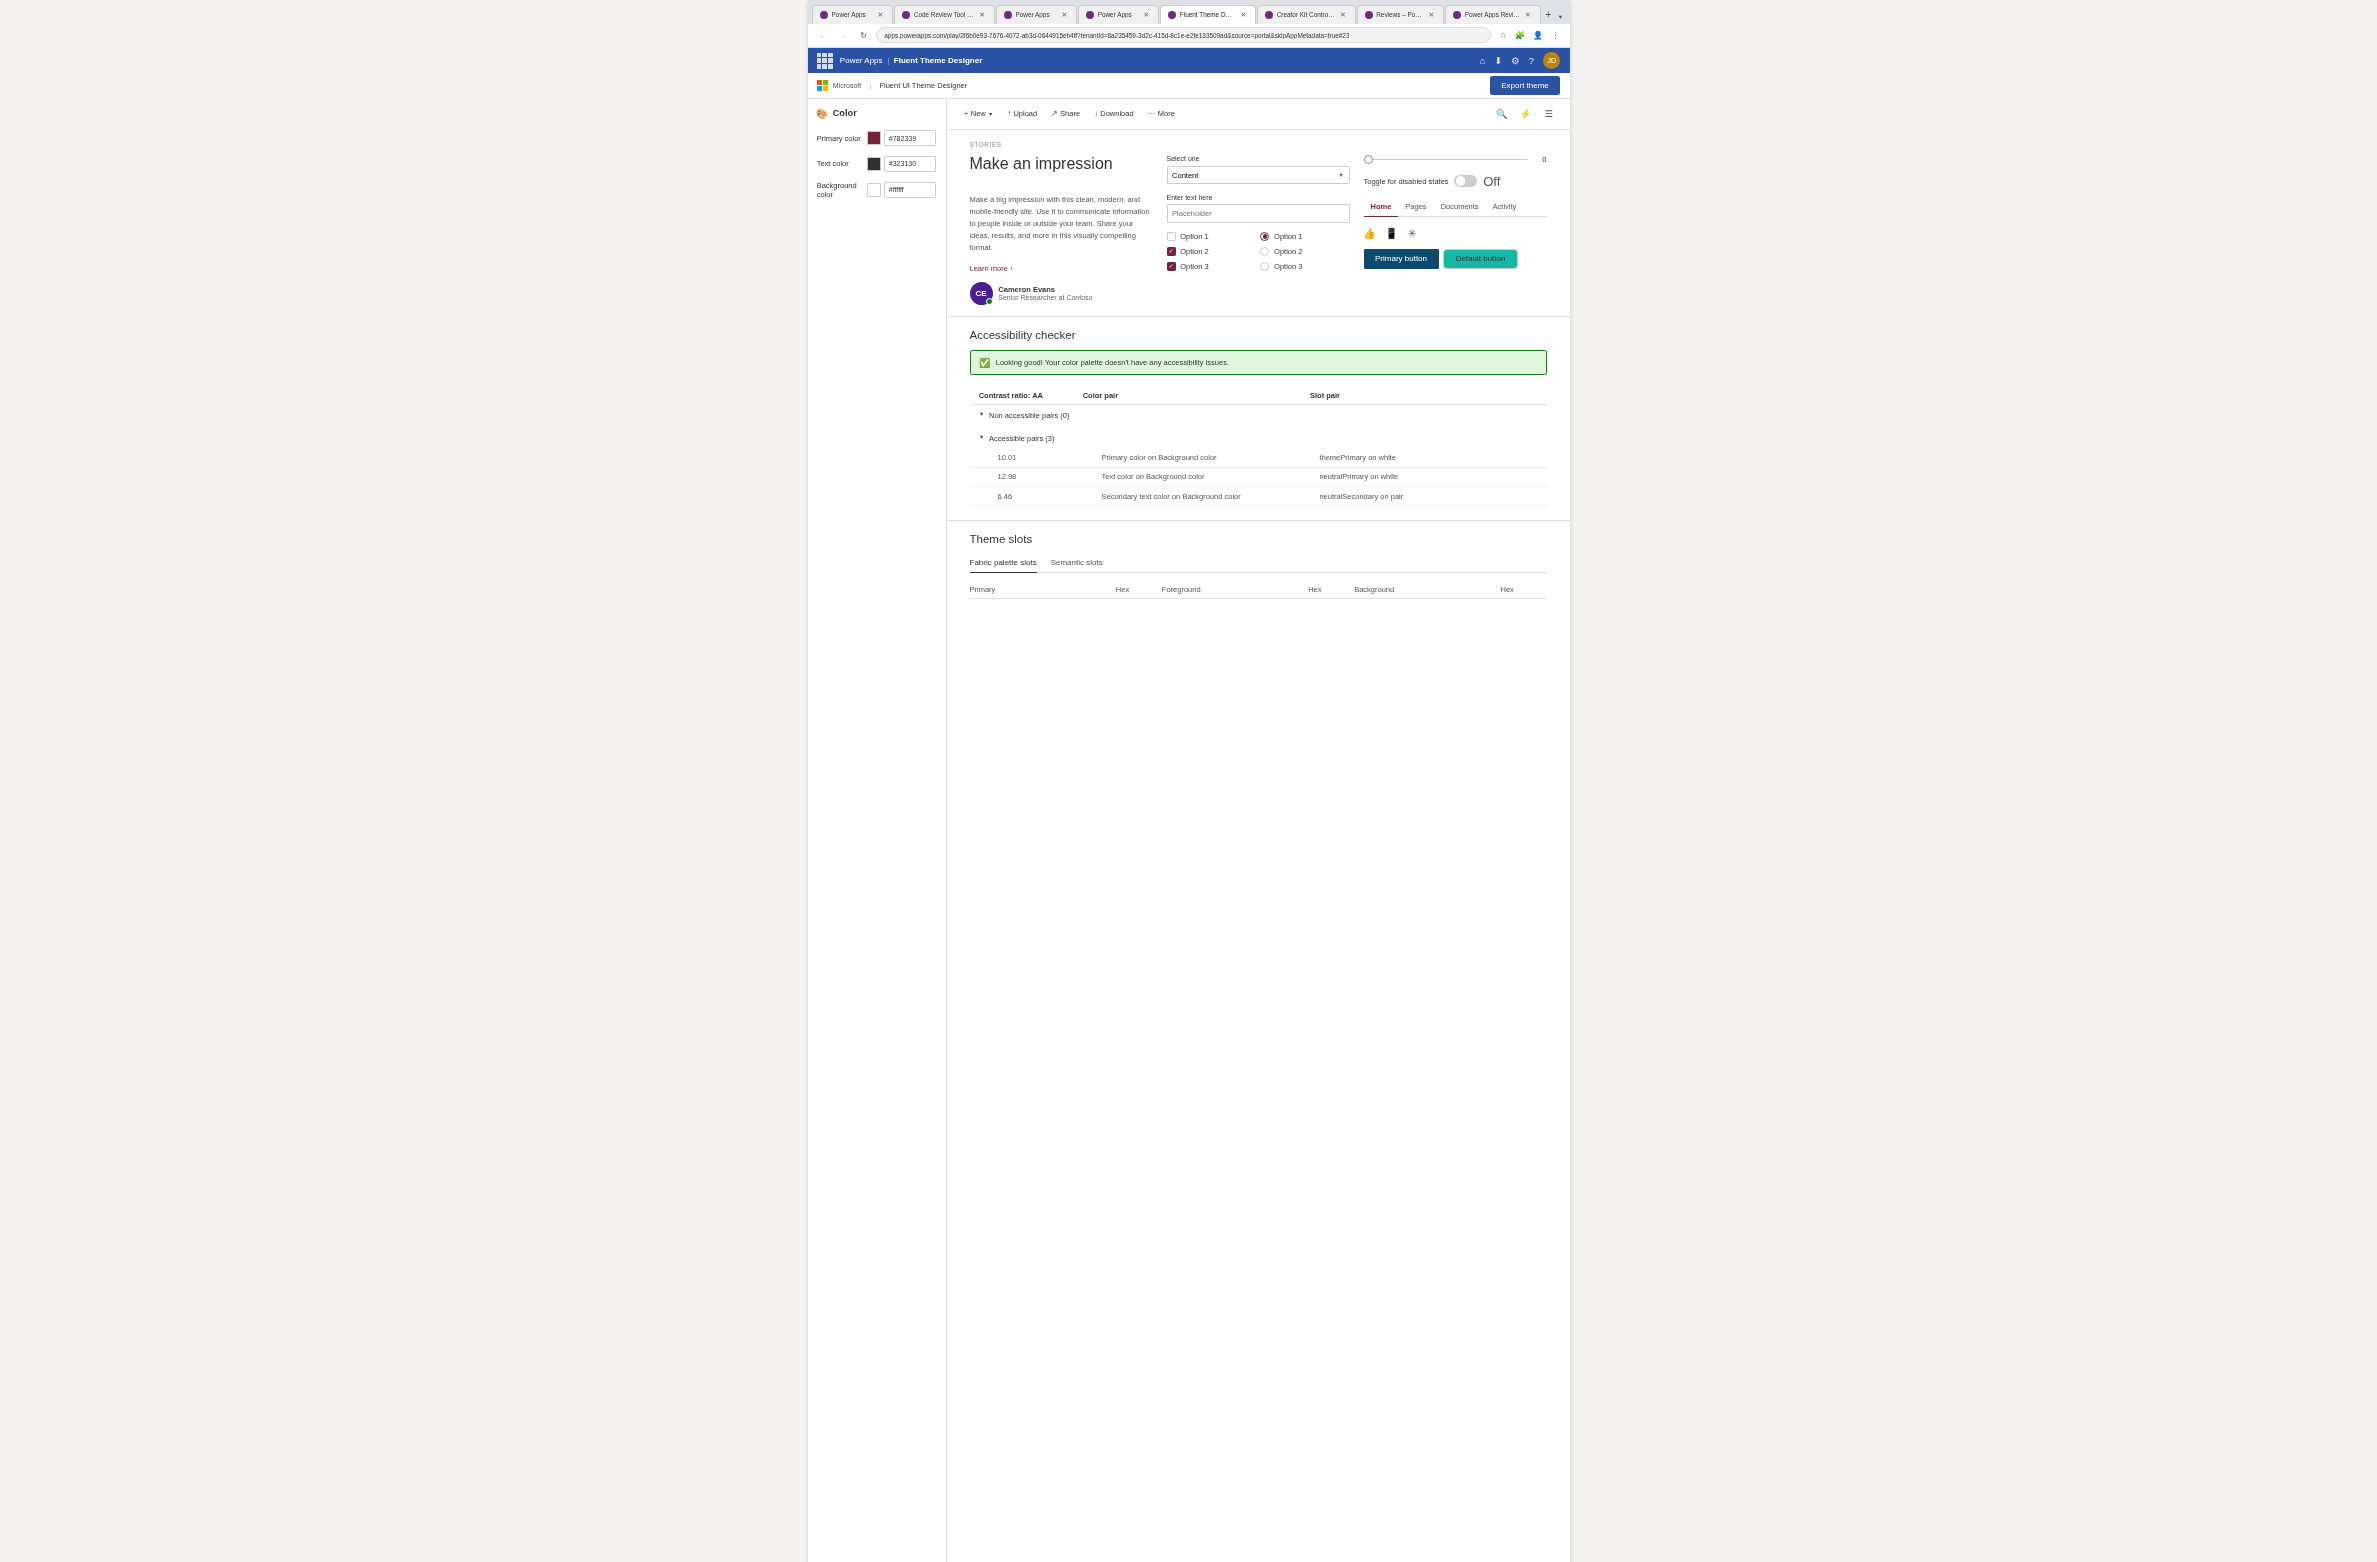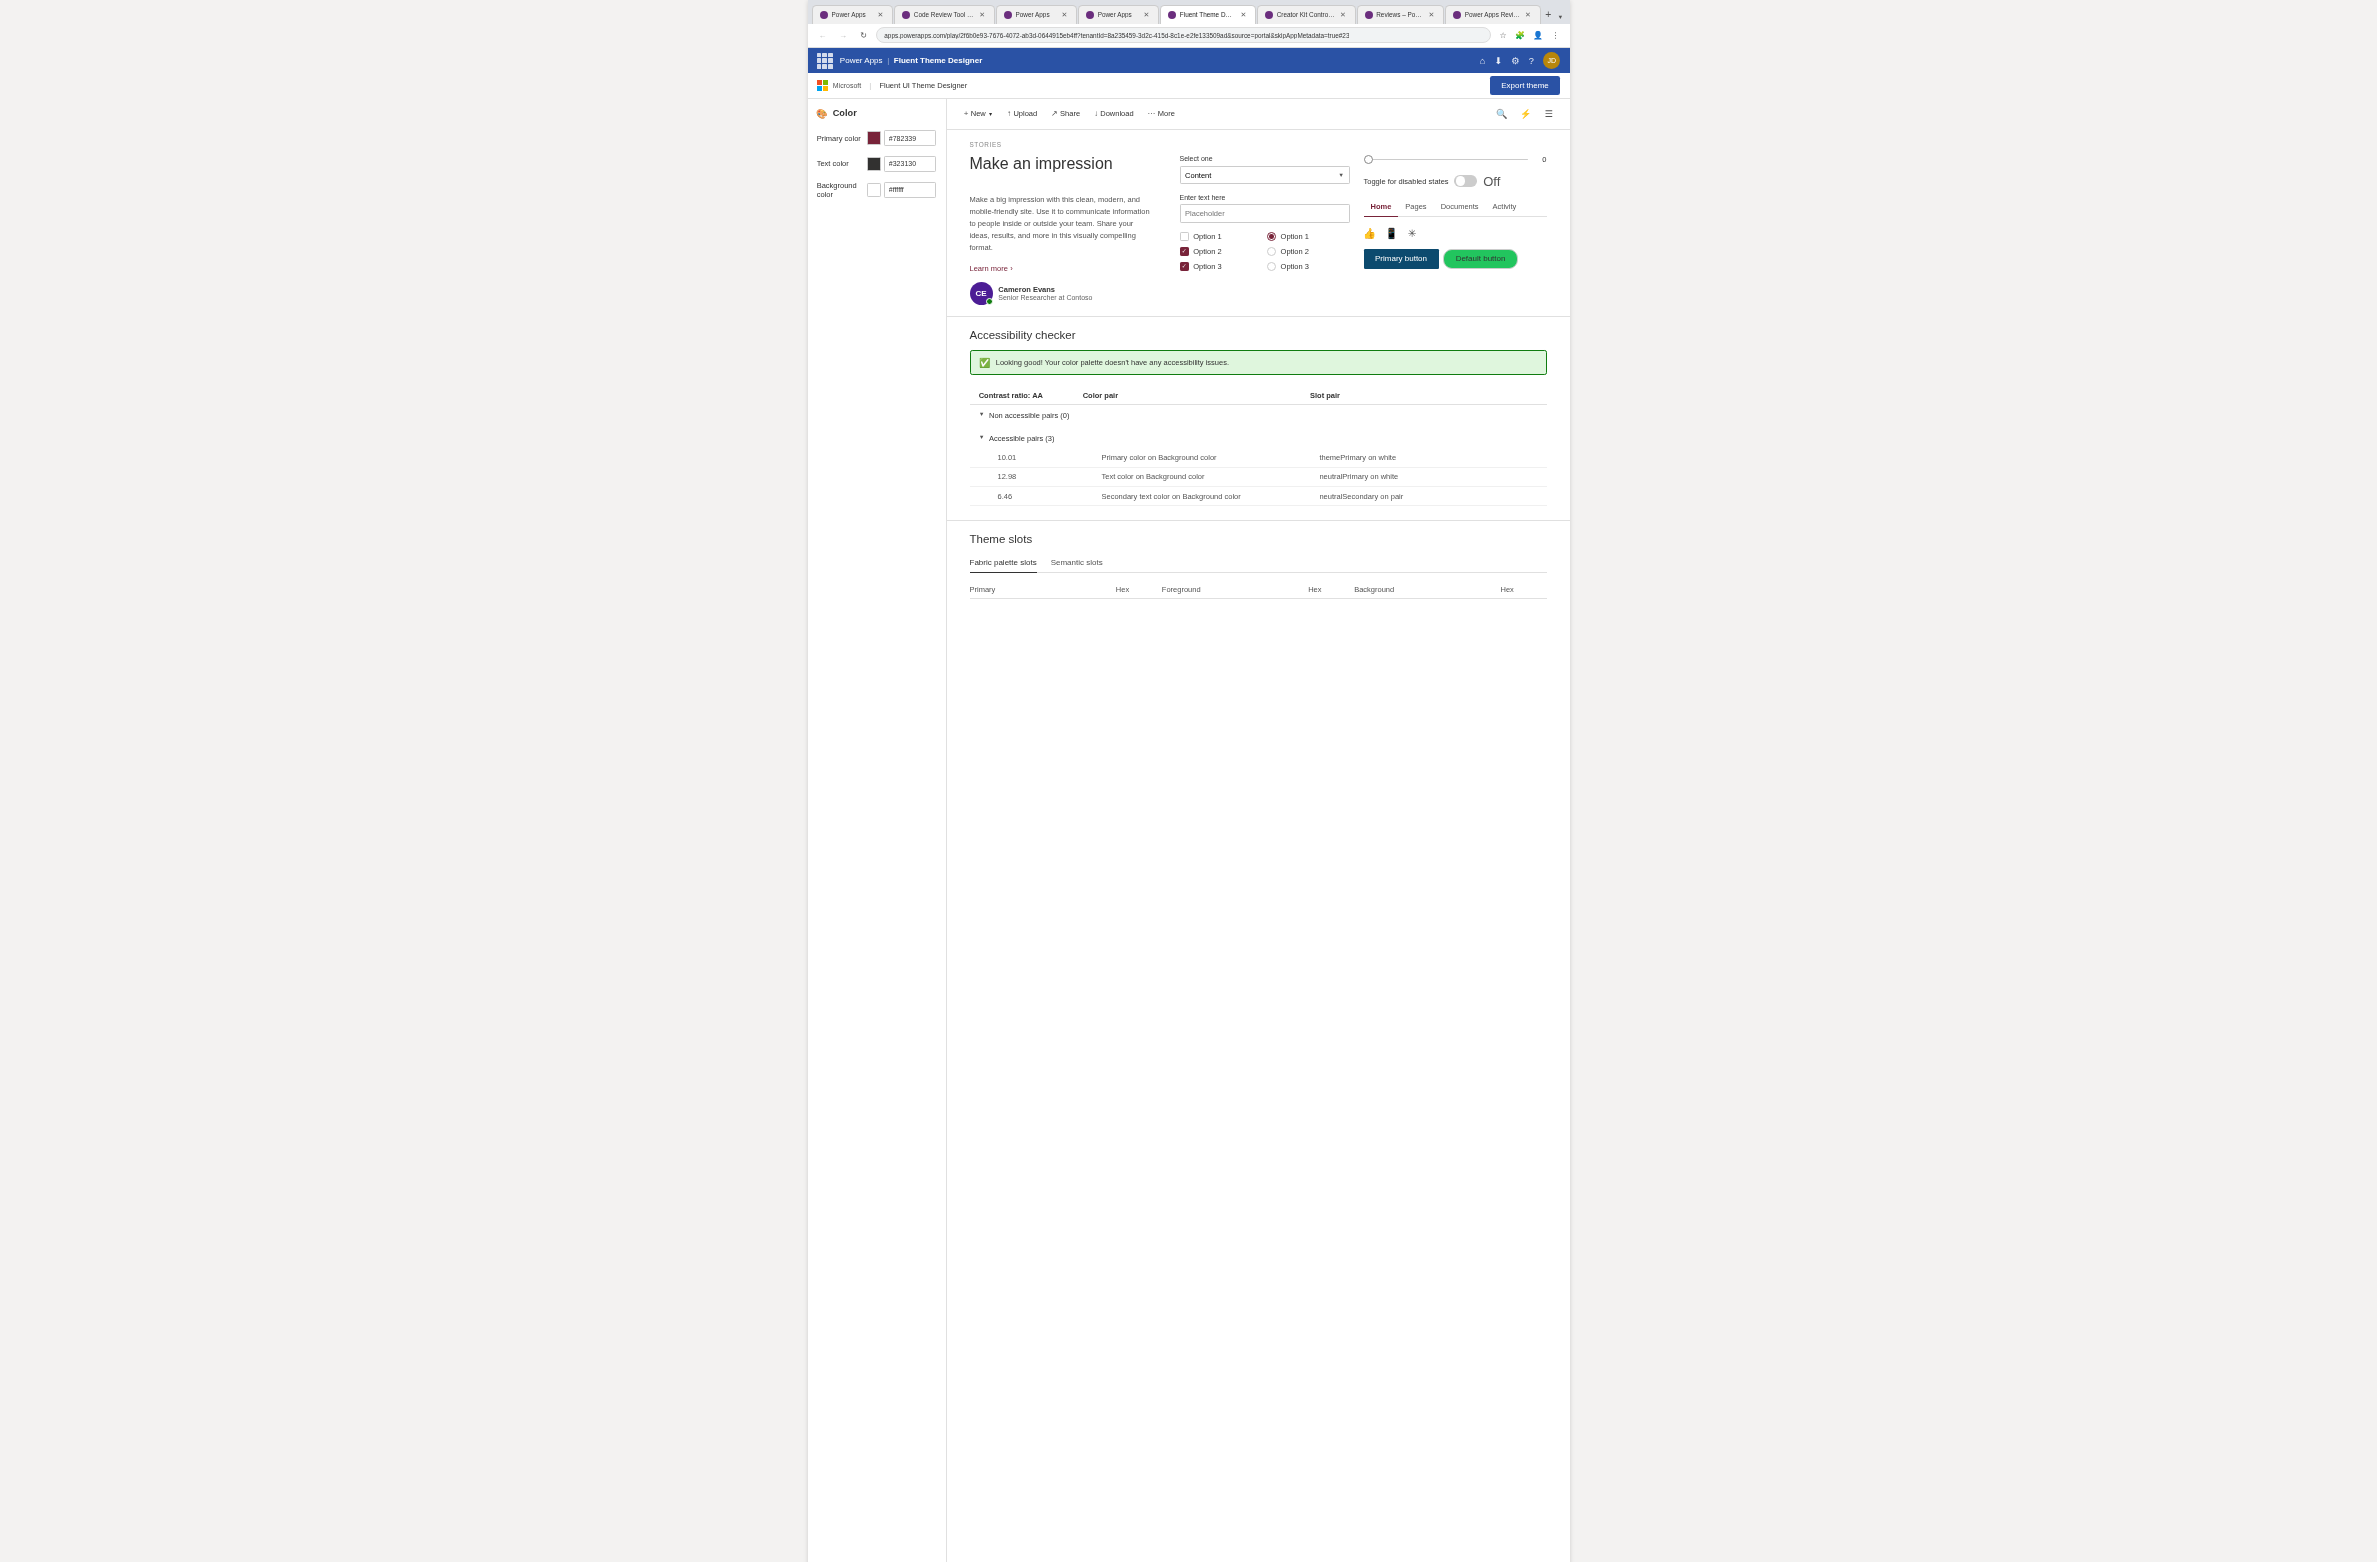--- a/index.html
+++ b/index.html
@@ -57,21 +57,21 @@
     .toolbar-btn { display: flex; align-items: center; gap: 2.3px; padding: 3.5px 5.8px; border: none; background: transparent; cursor: pointer; border-radius: 2.3px; font-size: 7.5px; color: #333; }
     .toolbar-btn-icon { font-size: 8px; color: #555; }
     .toolbar-right { margin-left: auto; display: flex; align-items: center; gap: 4.6px; }
     .toolbar-icon-btn { width: 18.5px; height: 18.5px; display: flex; align-items: center; justify-content: center; border: none; background: transparent; cursor: pointer; border-radius: 2.3px; color: #555; font-size: 9.2px; }
 
     
     .preview-content { padding: 11.5px 23px; }
     .stories-label { font-size: 6.4px; color: #888; letter-spacing: 0.6px; text-transform: uppercase; margin-bottom: 7px; }
     .preview-grid { display: grid; grid-template-columns: 1fr 1fr 1fr; gap: 14px; }
     .preview-left { grid-column: 1; }
-    .preview-center { grid-column: 2; margin-left: 13px; }
+    .preview-center { grid-column: 2; }
     .preview-right { grid-column: 3; }
 
     .make-impression-title { font-size: 16px; font-weight: 300; color: #333; margin-bottom: 21px; }
     .make-impression-body { font-size: 7.5px; color: #555; line-height: 1.6; margin-bottom: 9.2px; }
     .learn-more { color: #782339; font-size: 7.5px; cursor: pointer; display: flex; align-items: center; gap: 2.3px; text-decoration: none; }
 
     .person-card { display: flex; align-items: center; gap: 5.8px; margin-top: 9.2px; }
     .avatar { width: 23px; height: 23px; border-radius: 50%; background: #4c1d95; display: flex; align-items: center; justify-content: center; color: white; font-size: 8px; font-weight: 600; position: relative; flex-shrink: 0; }
     .avatar-badge { position: absolute; bottom: 0; right: 0; width: 7px; height: 7px; background: #107c10; border-radius: 50%; border: 1.2px solid white; }
     .person-name { font-size: 7.5px; font-weight: 600; color: #333; }
@@ -103,21 +103,21 @@
 
     .tabs-nav { display: flex; border-bottom: 0.6px solid #e0e0e0; margin-bottom: 9.2px; }
     .tab-item { padding: 4.6px 7px; font-size: 7.5px; color: #555; cursor: pointer; border-bottom: 1.2px solid transparent; margin-bottom: -0.6px; }
     .tab-item.active { color: #782339; border-bottom-color: #782339; font-weight: 600; }
 
     .icon-row { display: flex; gap: 9.2px; margin-bottom: 9.2px; }
     .icon-btn { color: #555; font-size: 10.4px; cursor: pointer; }
 
     .btn-row { display: flex; gap: 4.6px; }
     .primary-btn { background: #0c4a6e; color: white; border: none; padding: 4.6px 11.5px; border-radius: 1.2px; font-size: 8px; cursor: pointer; font-weight: 500; }
-    .default-btn { background: #22c55e; color: #333; border: 0.6px solid #ccc; padding: 4.6px 11.5px; border-radius: 9px; font-size: 8px; cursor: pointer; }
+    .default-btn { background: #14b8a6; color: #333; border: 0.6px solid #ccc; padding: 4.6px 11.5px; border-radius: 4px; font-size: 8px; cursor: pointer; }
 
     
     .accessibility-section { padding: 11.5px 23px; border-top: 0.6px solid #e0e0e0; }
     .section-title { font-size: 11.5px; font-weight: 400; color: #333; margin-bottom: 9.2px; }
     .success-banner { display: flex; align-items: center; gap: 4.6px; padding: 5.8px 9.2px; background: #dff6dd; border: 0.6px solid #107c10; border-radius: 2.3px; margin-bottom: 11.5px; font-size: 7.5px; color: #333; }
     .success-icon { color: #107c10; font-size: 9.2px; }
 
     .table-header { display: grid; grid-template-columns: 104px 1fr 1fr; padding: 4.6px 9.2px; border-bottom: 0.6px solid #e0e0e0; font-size: 7.5px; font-weight: 600; color: #333; }
     .table-group { margin-bottom: 2.3px; }
     .table-group-header { display: flex; align-items: flex-start; gap: 4.6px; padding: 5.8px 9.2px; font-size: 7.5px; font-weight: 500; color: #333; cursor: pointer; }

